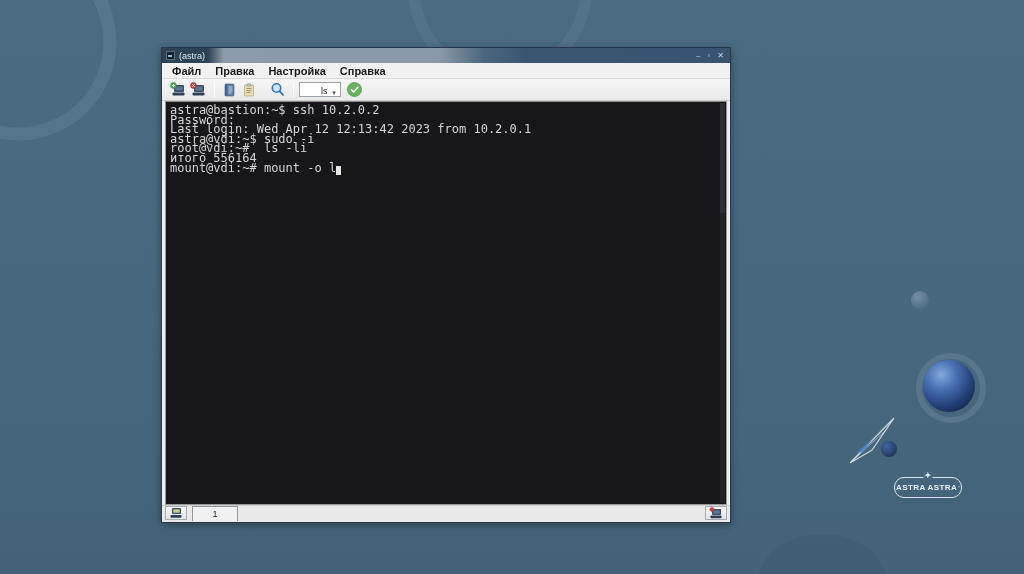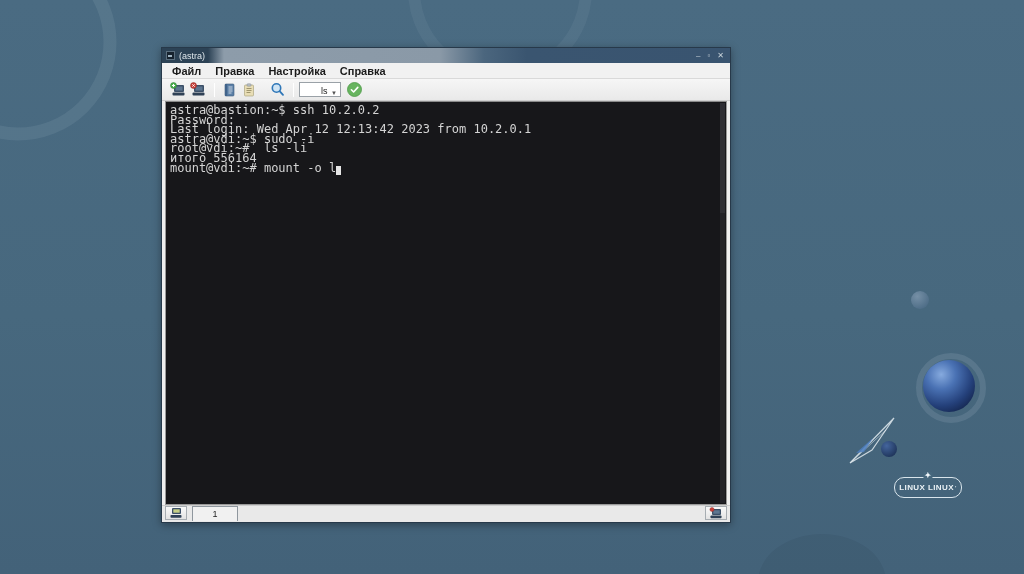--- a/index.html
+++ b/index.html
@@ -134,21 +134,21 @@
     </g>
 
     <circle cx="920" cy="300" r="9" fill="url(#gSmall)" opacity="0.85"></circle>
     <circle cx="951" cy="388" r="32" fill="none" stroke="rgba(195,214,228,0.14)" stroke-width="6"></circle>
     <circle cx="949" cy="386" r="26" fill="url(#gBig)"></circle>
     <circle cx="889" cy="449" r="8" fill="url(#gDark)"></circle>
   </svg>
 
   <div class="logo-badge">
     <span class="star">✦</span>
-    <span>LINUX LINUX</span>
+    <span>ASTRA ASTRA</span>
       <span class="tm">’</span>
   </div>
 
   <div class="window">
 
     <div class="titlebar">
       <span class="title-icon"></span>
       <span class="title-text">(astra)</span>
       <span class="win-controls">
         <span class="win-btn">–</span>

